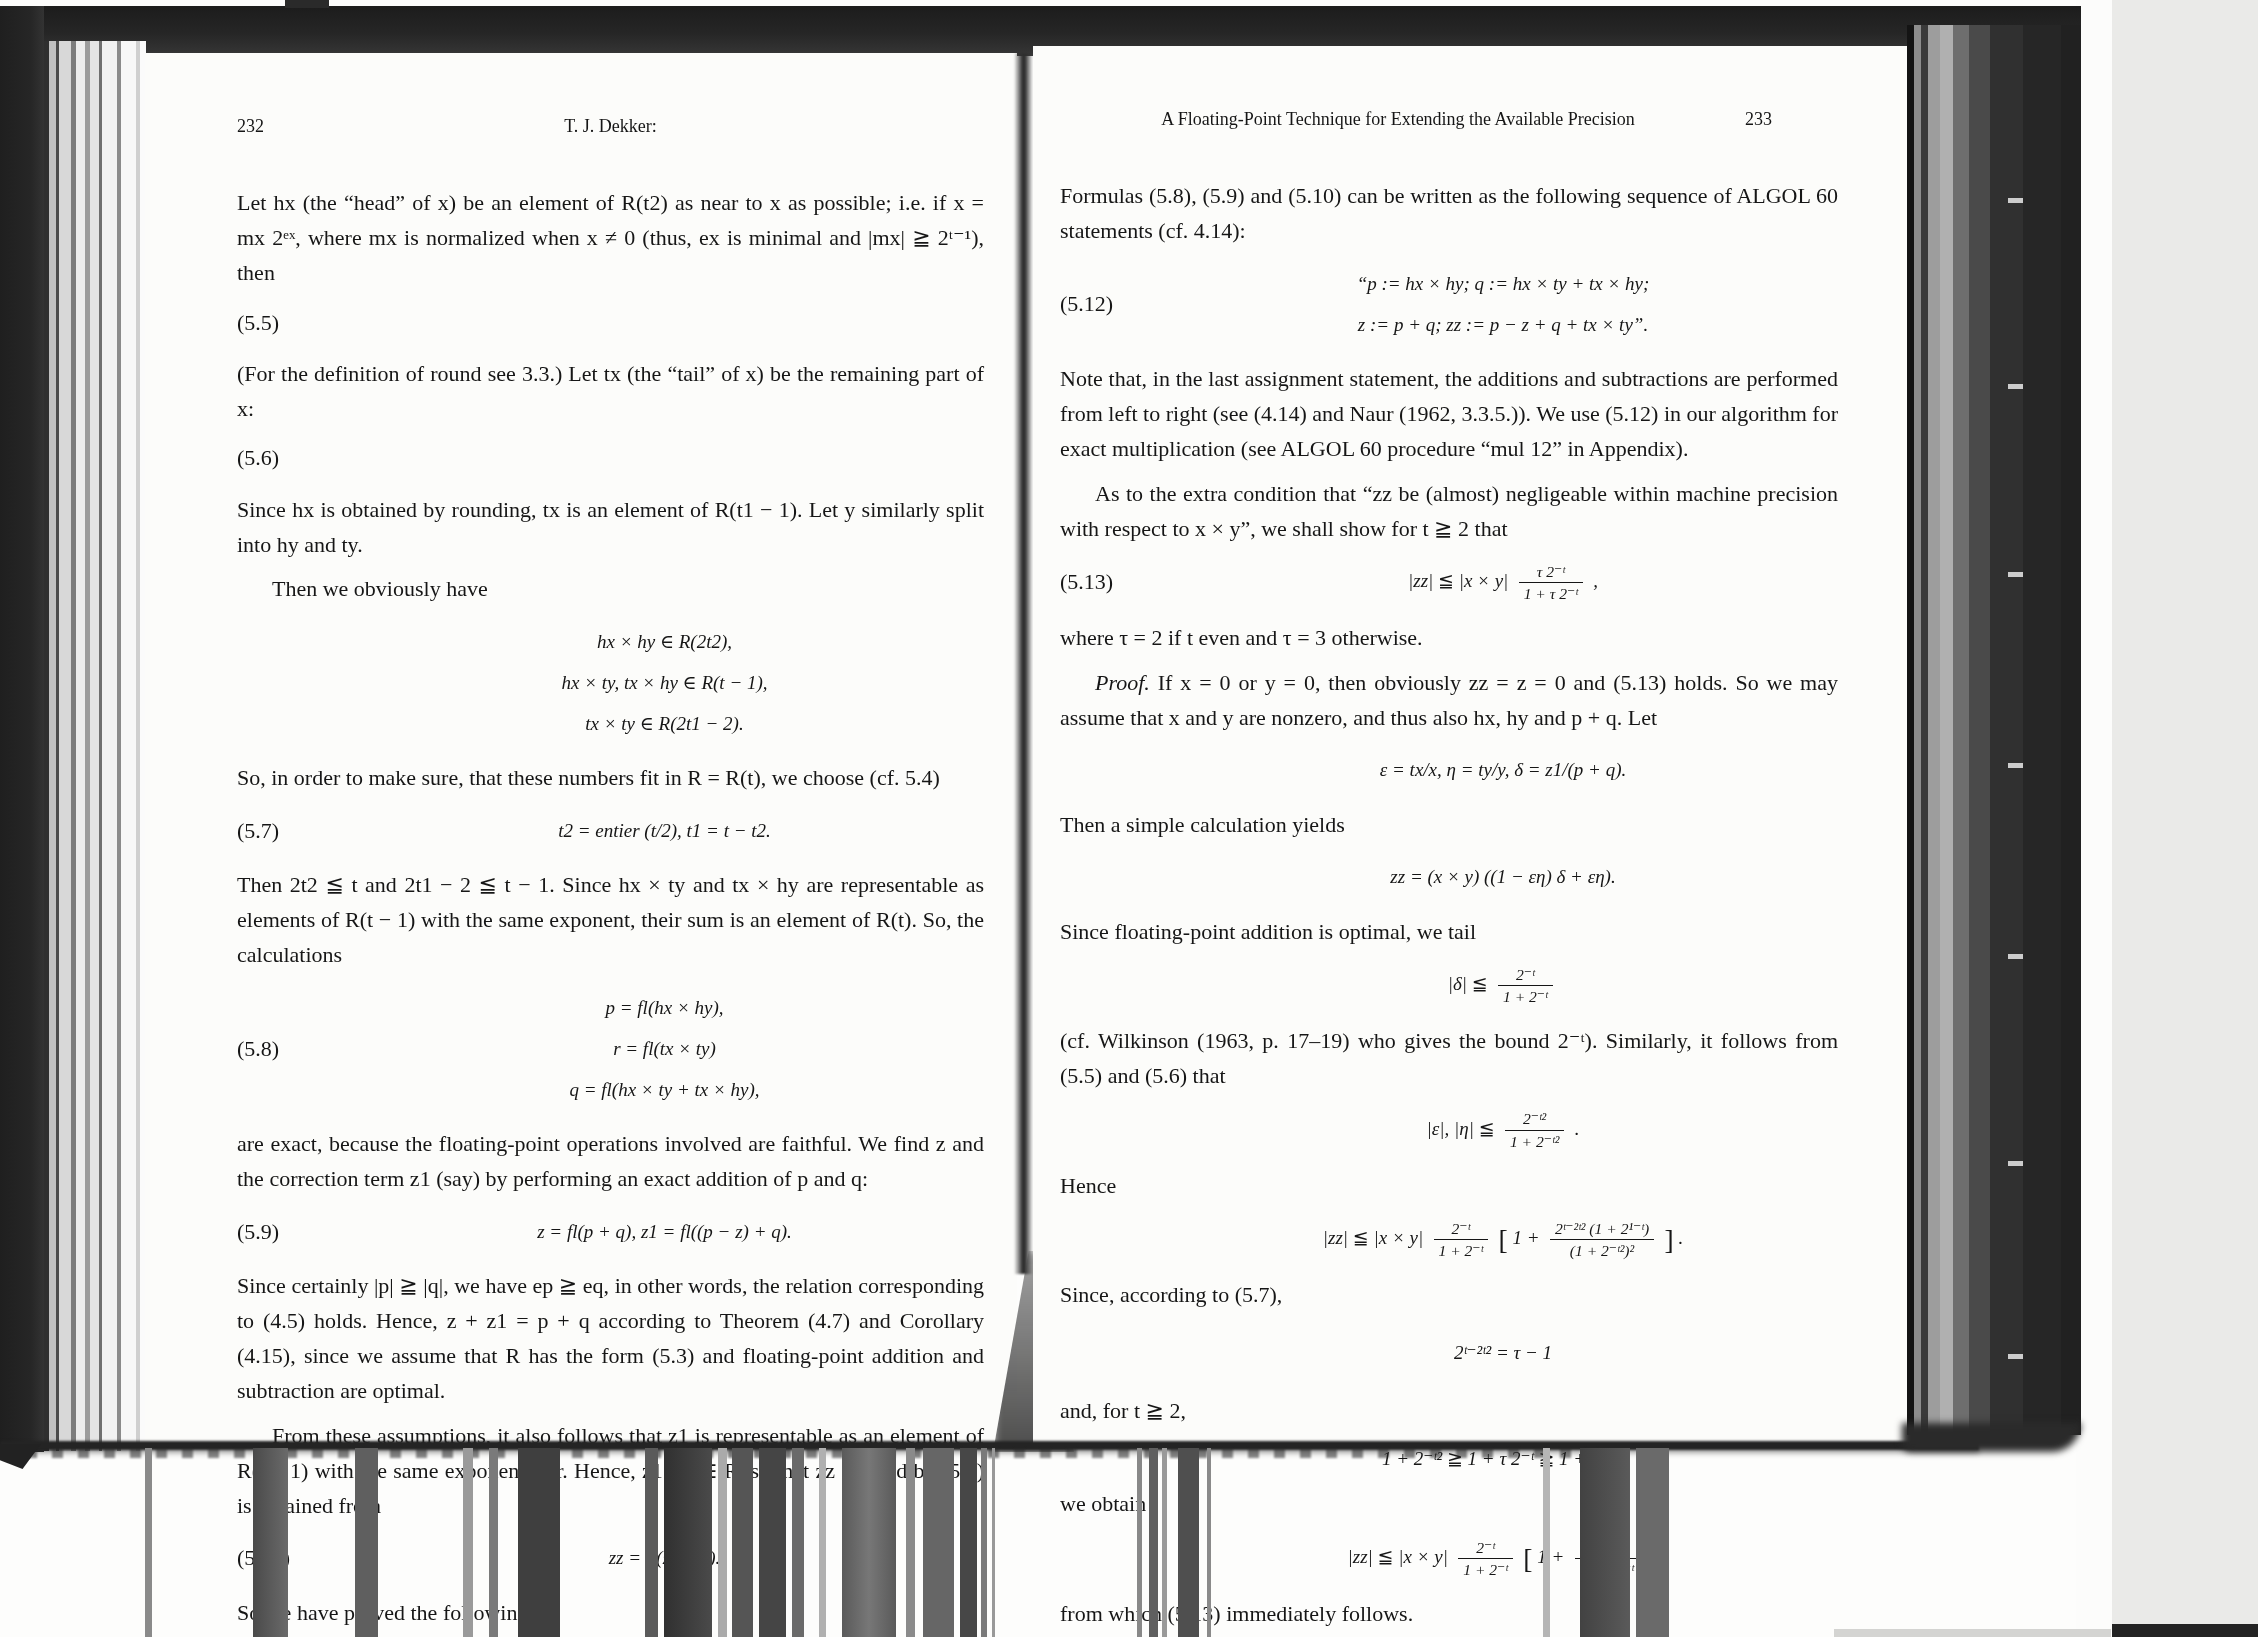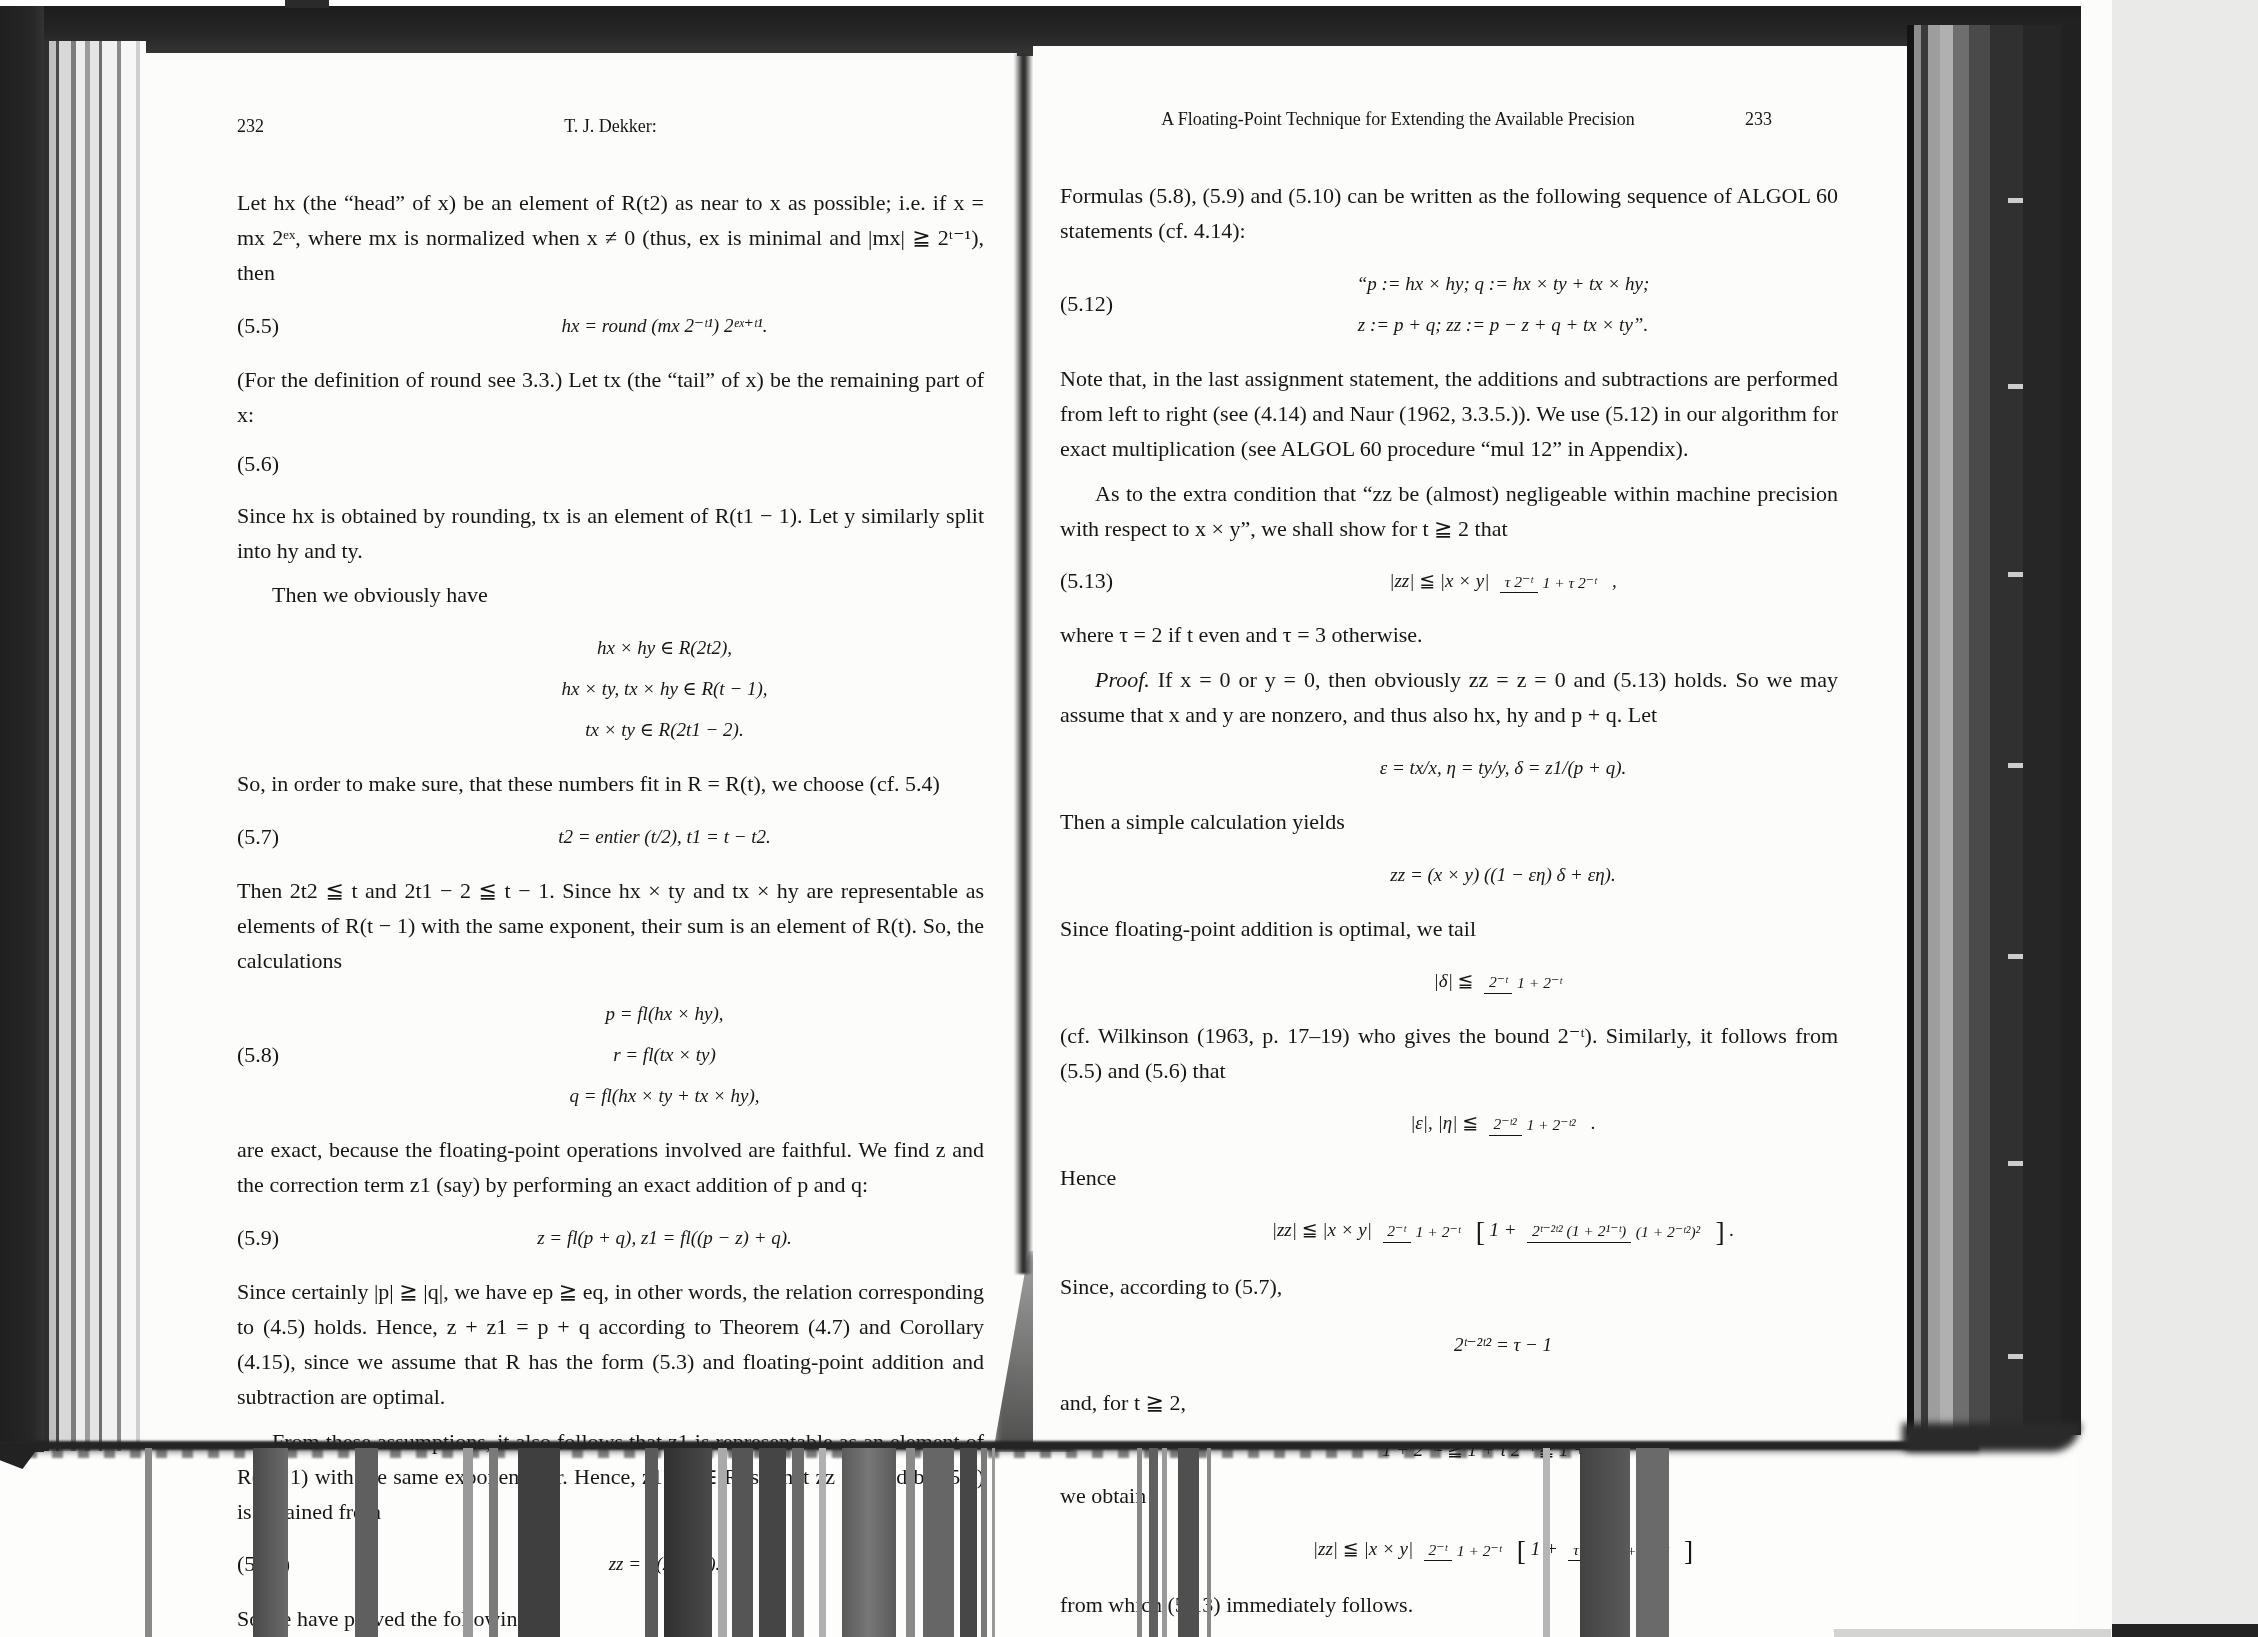--- a/index.html
+++ b/index.html
@@ -57,21 +57,21 @@
   .pnum{position:absolute;left:0;top:0;}
   .page-right .pnum{left:auto;right:66px;}
   .ptitle{display:block;text-align:center;}
   .page-right .ptitle{padding-right:102px;}
   .par{margin:0 0 9.7px;}
   .ind{text-indent:35px;}
   .eqrow{display:flex;align-items:center;margin:14.5px 0 16.4px;}
   .eqlabel{width:108px;flex:none;font-size:22px;}
   .eq{flex:1;text-align:center;font-style:italic;font-size:19px;line-height:41px;}
   .eqstack .eq{display:block;}
-  .frac{display:inline-flex;flex-direction:row;vertical-align:middle;
+  .frac{display:inline-flex;flex-direction:column;vertical-align:middle;
         text-align:center;font-size:.82em;line-height:1.25;margin:0 5.8px;}
   .frac .num{border-bottom:1.9px solid #161616;padding:0 4.8px 1px;}
   .frac .den{padding:1px 4.8px 0;font-style:italic;}
   .bigbr{font-size:1.45em;font-style:normal;vertical-align:middle;}
 </style>
 </head>
 <body>
 
 <div class="scan">
 
@@ -92,21 +92,20 @@
 
   <div class="abs page page-left">
     <div class="pg-body">
       <div class="pg-head">
         <span class="pnum">232</span>
         <span class="ptitle">T. J. Dekker:</span>
       </div>
       <p class="par">Let hx (the “head” of x) be an element of R(t2) as near to x as possible; i.e. if x = mx 2ᵉˣ, where mx is normalized when x ≠ 0 (thus, ex is minimal and |mx| ≧ 2ᵗ⁻¹), then</p>
       <div class="eqrow">
         <span class="eqlabel">(5.5)</span>
-        <span class="eq">hx = round (mx 2⁻ᵗ¹) 2ᵉˣ⁺ᵗ¹.</span>
       </div>
       <p class="par">(For the definition of round see 3.3.) Let tx (the “tail” of x) be the remaining part of x:</p>
       <div class="eqrow">
         <span class="eqlabel">(5.6)</span>
       </div>
       <p class="par">Since hx is obtained by rounding, tx is an element of R(t1 − 1). Let y similarly split into hy and ty.</p>
       <p class="par ind">Then we obviously have</p>
       <div class="eqrow">
         <span class="eqlabel"></span>
         <div class="eqstack" style="flex:1">

